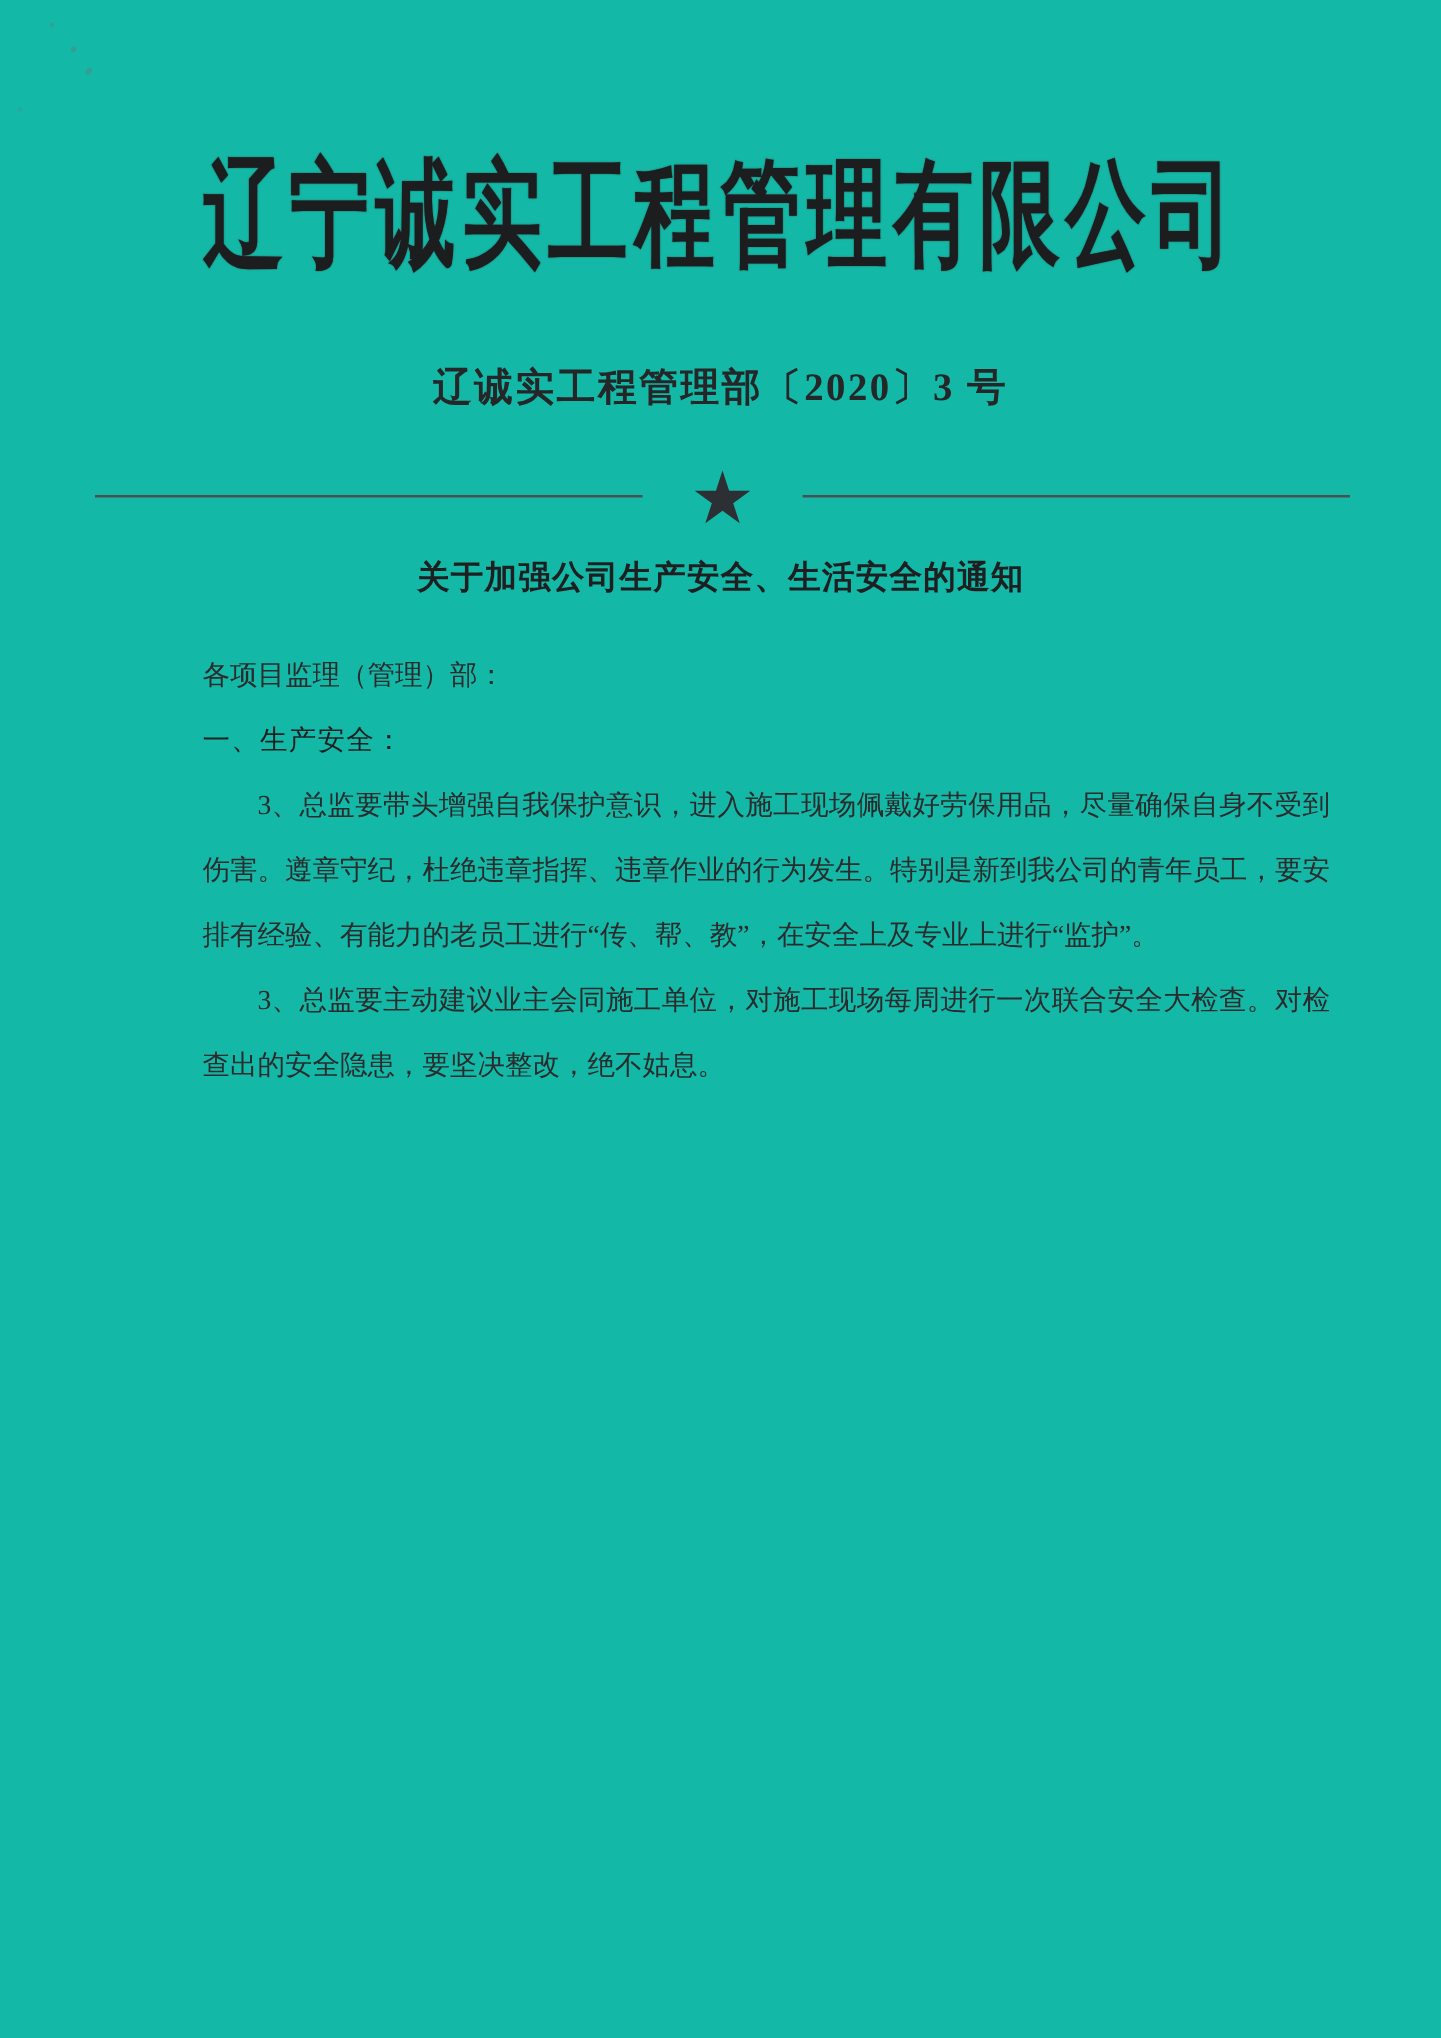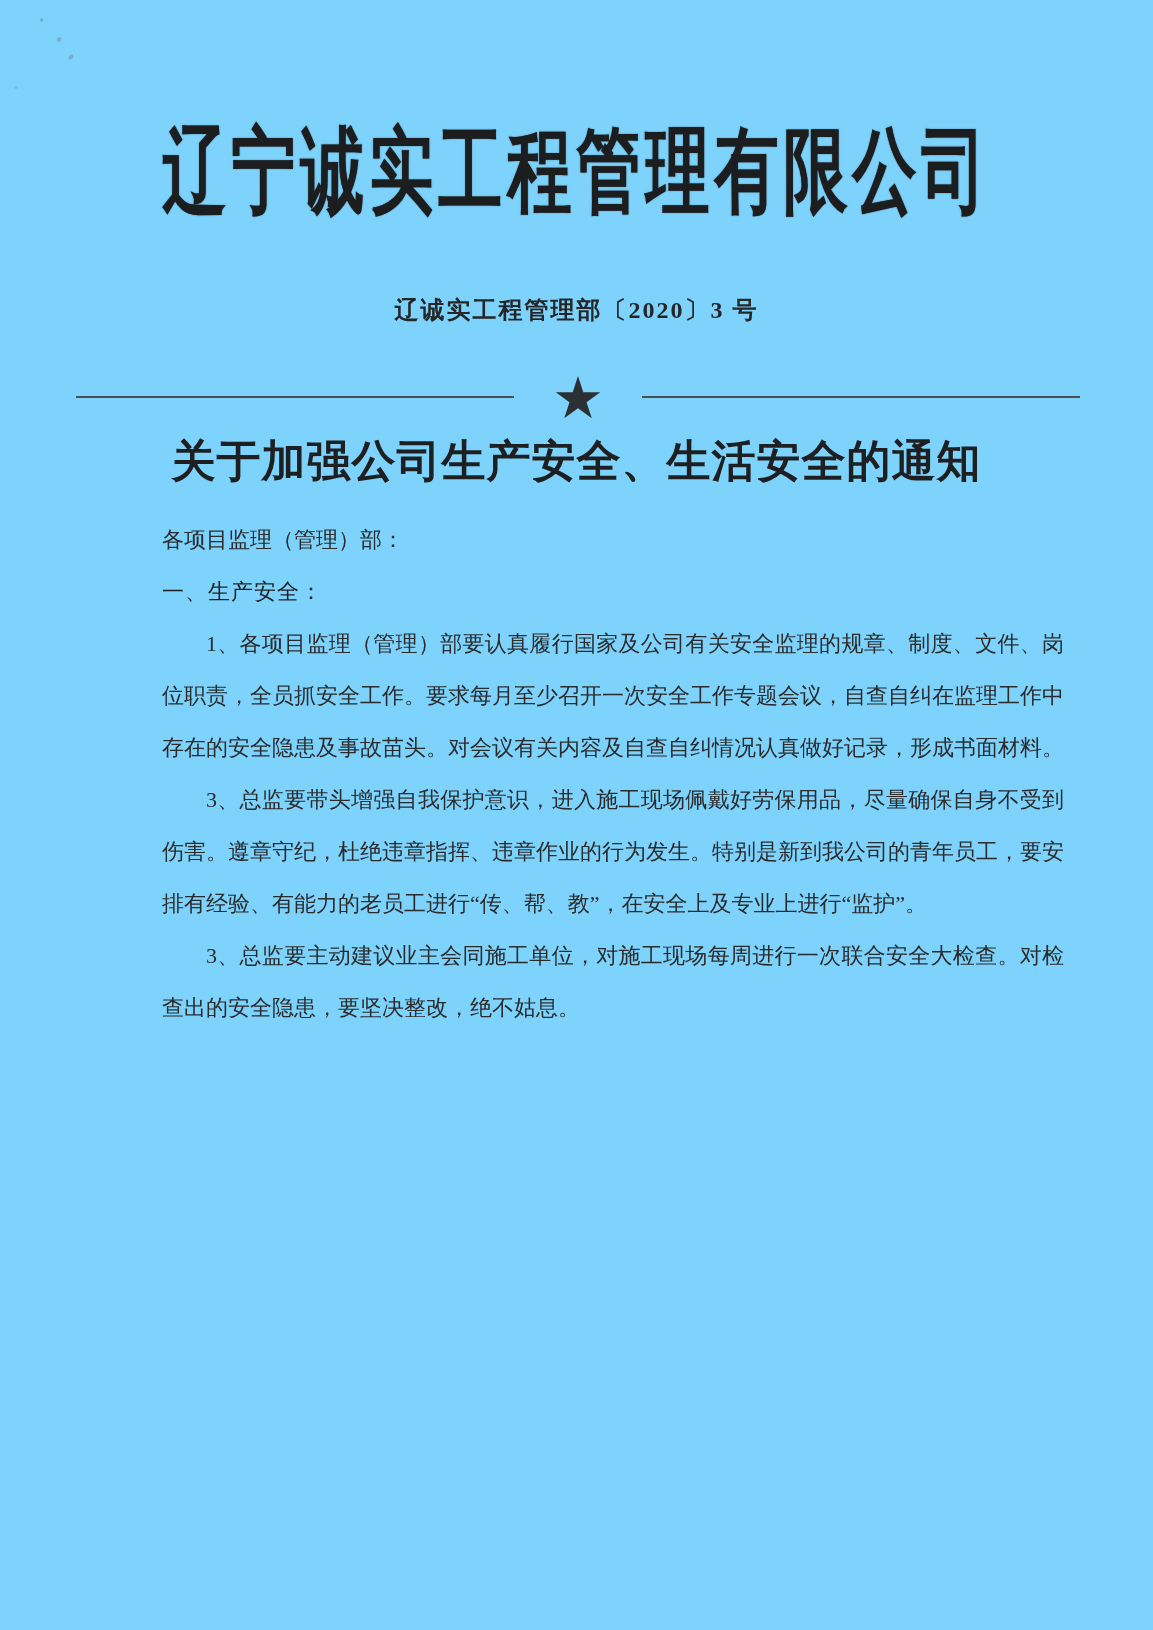--- a/index.html
+++ b/index.html
@@ -6,21 +6,21 @@
   html, body {
     margin: 0;
     padding: 0;
     background: #e8e8e8;
   }
   .page {
     position: relative;
     width: 1153px;
     height: 1630px;
     margin: 0 auto;
-    background: #7dd3fc;
+    background: #14b8a6;
     overflow: hidden;
     font-family: "Liberation Serif", "DejaVu Serif", serif;
     color: #262626;
   }
   .company-name {
     position: absolute;
     top: 126px;
     left: 0;
     width: 100%;
     text-align: center;
@@ -33,21 +33,21 @@
     transform: scaleY(1.46);
     transform-origin: center top;
     text-shadow: 0 0 1px #33363a;
   }
   .doc-number {
     position: absolute;
     top: 289px;
     left: 0;
     width: 100%;
     text-align: center;
-    font-size: 24px;
+    font-size: 31px;
     font-weight: 700;
     letter-spacing: 2px;
     line-height: 42px;
     color: #242628;
     white-space: nowrap;
   }
   .divider {
     position: absolute;
     top: 372px;
     left: 76px;
@@ -67,21 +67,21 @@
     line-height: 50px;
     color: #2c3034;
     transform: translateY(2px);
   }
   .doc-title {
     position: absolute;
     top: 438px;
     left: 0;
     width: 100%;
     text-align: center;
-    font-size: 44px;
+    font-size: 26px;
     font-weight: 700;
     letter-spacing: 1px;
     line-height: 48px;
     color: #1e1f21;
     white-space: nowrap;
   }
   .body-text {
     position: absolute;
     top: 514px;
     left: 162px;
@@ -134,18 +134,17 @@
     <span class="line"></span>
     <span class="star">★</span>
     <span class="line"></span>
   </div>
 
   <div class="doc-title">关于加强公司生产安全、生活安全的通知</div>
 
   <div class="body-text">
     <p class="salutation">各项目监理（管理）部：</p>
     <p class="section-heading">一、生产安全：</p>
-    <p>1、各项目监理（管理）部要认真履行国家及公司有关安全监理的规章、制度、文件、岗位职责，全员抓安全工作。要求每月至少召开一次安全工作专题会议，自查自纠在监理工作中存在的安全隐患及事故苗头。对会议有关内容及自查自纠情况认真做好记录，形成书面材料。</p>
     <p>3、总监要带头增强自我保护意识，进入施工现场佩戴好劳保用品，尽量确保自身不受到伤害。遵章守纪，杜绝违章指挥、违章作业的行为发生。特别是新到我公司的青年员工，要安排有经验、有能力的老员工进行“传、帮、教”，在安全上及专业上进行“监护”。</p>
     <p>3、总监要主动建议业主会同施工单位，对施工现场每周进行一次联合安全大检查。对检查出的安全隐患，要坚决整改，绝不姑息。</p>
   </div>
 
 </div>
 
 </body></html>

